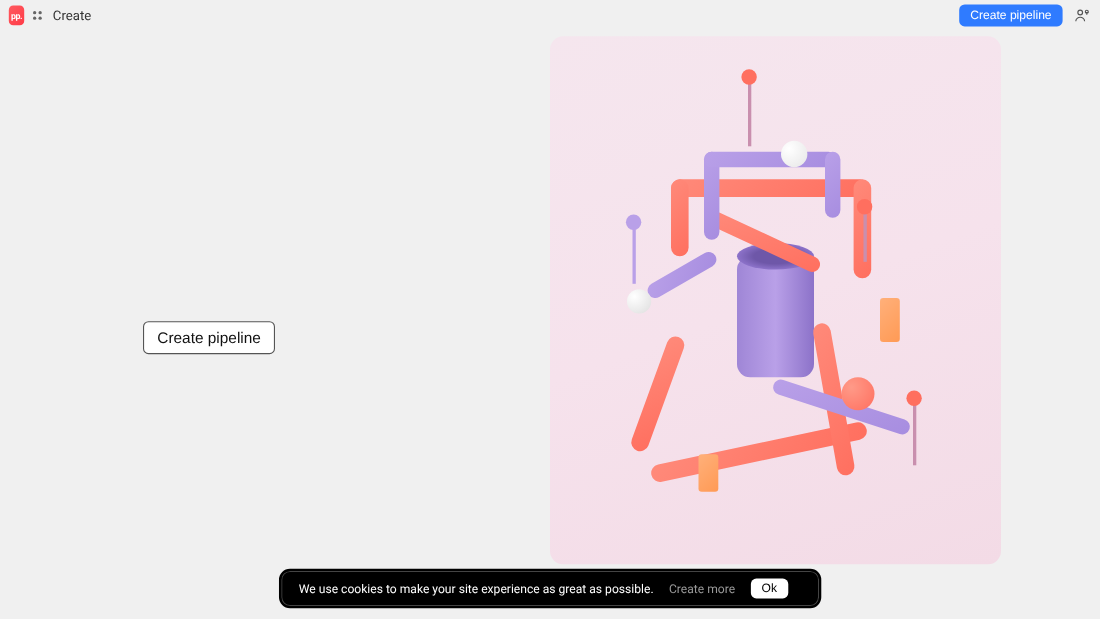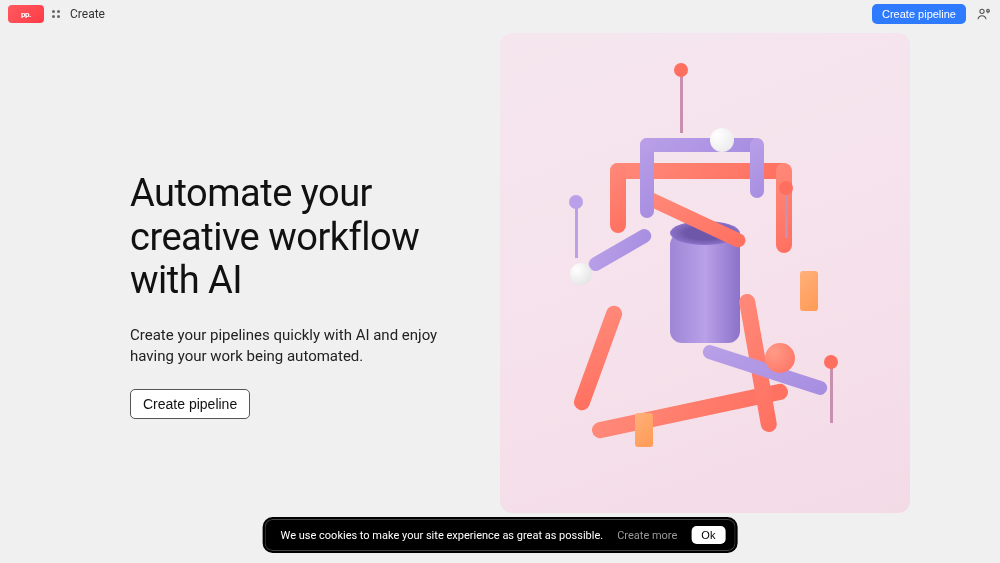--- a/index.html
+++ b/index.html
@@ -1,20 +1,20 @@
 <!DOCTYPE html>
 <html><head>
 <meta charset="utf-8">
 <style>
   * { box-sizing: border-box; margin: 0; padding: 0; }
   html, body { width: 1000px; height: 563px; font-family: -apple-system, BlinkMacSystemFont, "Segoe UI", Roboto, Helvetica, Arial, sans-serif; background: #f0f0f0; overflow: hidden; color: #111; }
   
   
   .header { position: absolute; top: 0; left: 0; right: 0; height: 28px; display: flex; align-items: center; padding: 0 8px; }
-  .logo { width: 36px; height: 18px; background: linear-gradient(135deg, #ff5a5f, #ff3b47); border-radius: 4px; display: flex; align-items: center; justify-content: center; color: #fff; font-size: 8px; font-weight: 700; letter-spacing: -0.5px; }
+  .logo { width: 14px; height: 18px; background: linear-gradient(135deg, #ff5a5f, #ff3b47); border-radius: 4px; display: flex; align-items: center; justify-content: center; color: #fff; font-size: 8px; font-weight: 700; letter-spacing: -0.5px; }
   .grid-icon { margin-left: 8px; display: grid; grid-template-columns: 3px 3px; grid-template-rows: 3px 3px; gap: 2px; cursor: pointer; }
   .grid-icon span { width: 3px; height: 3px; background: #666; border-radius: 50%; }
   .pricing-link { margin-left: 10px; font-size: 12px; color: #333; cursor: pointer; }
   .header-right { margin-left: auto; display: flex; align-items: center; gap: 10px; }
   .create-btn { background: #2f7bff; color: #fff; border: none; border-radius: 5px; padding: 4px 10px; font-size: 11px; cursor: pointer; }
   .user-icon { width: 16px; height: 16px; display: flex; align-items: center; justify-content: center; cursor: pointer; }
   .user-icon svg { stroke: #555; }
   
   
   .main { position: absolute; top: 28px; left: 0; right: 0; bottom: 0; display: flex; align-items: center; }
@@ -29,21 +29,21 @@
   .pipe { position: absolute; border-radius: 8px; }
   
   .p-orange { background: linear-gradient(135deg, #ff8a7a, #ff6f5f); }
   .p-purple { background: linear-gradient(135deg, #b9a0e8, #a78de0); }
   .cyl { position: absolute; width: 70px; height: 110px; left: 170px; top: 200px; background: linear-gradient(90deg, #9f86d6, #b9a0e8, #8c72c9); border-radius: 12px; }
   .cyl::before { content: ""; position: absolute; top: -12px; left: 0; right: 0; height: 24px; background: radial-gradient(ellipse at center, #6e57a8 40%, #8c72c9 70%); border-radius: 50%; }
   .ball { position: absolute; border-radius: 50%; }
   .stick { position: absolute; width: 3px; background: #c98fae; }
   
   
-  .cookie-bar { position: absolute; bottom: 10px; left: 50%; transform: translateX(-50%); background: #000; color: #fff; border-radius: 10px; padding: 7px 10px 7px 16px; display: flex; align-items: center; gap: 14px; font-size: 11px; border: 2px solid #000; box-shadow: 0 0 0 1px #444 inset; }
+  .cookie-bar { position: absolute; bottom: 10px; left: 50%; transform: translateX(-50%); background: #000; color: #fff; border-radius: 10px; padding: 7px 28px 7px 16px; display: flex; align-items: center; gap: 14px; font-size: 11px; border: 2px solid #000; box-shadow: 0 0 0 1px #444 inset; }
   .cookie-learn { color: #999; cursor: pointer; }
   .cookie-ok { background: #fff; color: #000; border: none; border-radius: 5px; padding: 3px 10px; font-size: 11px; cursor: pointer; }
 </style>
 </head>
 <body>
 
 <div class="header">
   <div class="logo">
     <span>pp.</span>
   </div>
@@ -62,22 +62,20 @@
         <path d="M3 20c0-3 3-5.5 6-5.5s6 2.5 6 5.5"></path>
         <circle cx="18" cy="7" r="2"></circle>
         <path d="M18 9v2M16 8h4"></path>
       </svg>
     </div>
   </div>
 </div>
 
 <div class="main">
   <div class="left-col">
-    <h1 class="hero-title">Automate your creative workflow with AI</h1>
-    <p class="hero-sub">Create your pipelines quickly with AI and enjoy having your work being automated.</p>
     <button class="hero-btn">Create pipeline</button>
   </div>
 
   <div class="right-col">
     <div class="iso-stage">
 
       <div class="cyl"></div>
 
       <div class="pipe p-orange" style="left:110px; top:130px; width:180px; height:16px;"></div>
       <div class="pipe p-orange" style="left:276px; top:130px; width:16px; height:90px;"></div>

